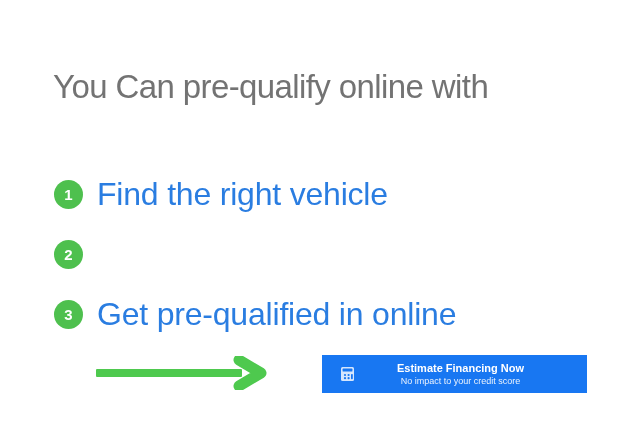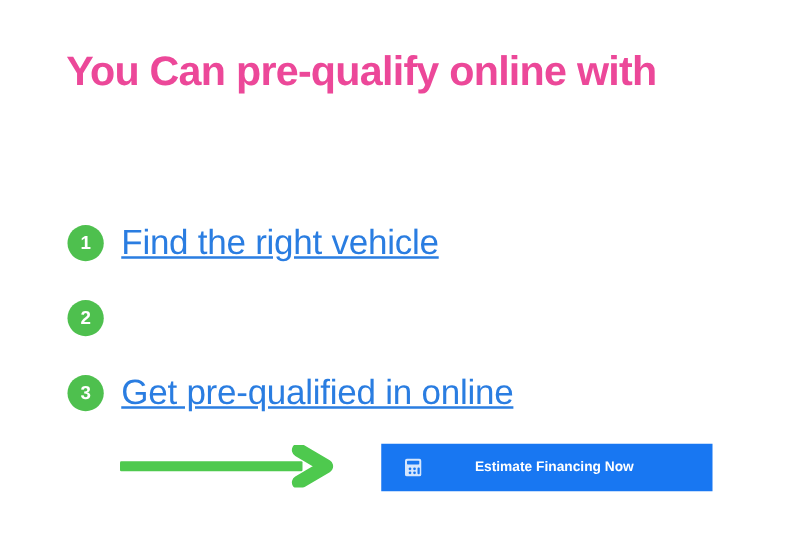--- a/index.html
+++ b/index.html
@@ -18,25 +18,25 @@
     position: relative;
     width: 640px;
     height: 428px;
     background: #ffffff;
   }
 
   
   .headline {
     position: absolute;
     left: 53px;
-    top: 34px;
+    top: 64px;
     width: 545px;
-    color: #ec4899;
+    color: #737373;
     font-size: 33px;
-    font-weight: bold;
+    font-weight: normal;
     line-height: 45px;
     letter-spacing: -0.6px;
   }
   .headline-line {
     display: block;
     white-space: nowrap;
   }
 
   
   .steps {
@@ -60,41 +60,40 @@
     font-size: 15px;
     font-weight: bold;
     display: flex;
     align-items: center;
     justify-content: center;
     line-height: 1;
   }
   .step-label {
     margin-left: 14px;
     color: #2a7de1;
-    font-size: 28px;
+    font-size: 32px;
     font-weight: normal;
     line-height: 1;
     letter-spacing: -0.2px;
     white-space: nowrap;
-    text-decoration: underline;
   }
 
   
   .arrow {
     position: absolute;
     left: 96px;
     top: 356px;
     width: 178px;
     height: 34px;
   }
 
   
   .cta-button {
     position: absolute;
-    left: 305px;
+    left: 322px;
     top: 355px;
     width: 265px;
     height: 38px;
     background: #1877f2;
     display: flex;
     align-items: center;
     border: none;
     padding: 0;
     cursor: pointer;
   }
@@ -171,16 +170,17 @@
         <rect x="2.6" y="2.6" width="9.8" height="3" rx="0.6" fill="#1877f2"></rect>
         <circle cx="5" cy="9" r="1.1" fill="#1877f2"></circle>
         <circle cx="8.6" cy="9" r="1.1" fill="#1877f2"></circle>
         <circle cx="5" cy="12.2" r="1.1" fill="#1877f2"></circle>
         <circle cx="8.6" cy="12.2" r="1.1" fill="#1877f2"></circle>
         <rect x="11" y="8" width="1.8" height="5.3" rx="0.7" fill="#1877f2"></rect>
       </svg>
     </div>
     <div class="cta-text">
       <div class="cta-title">Estimate Financing Now</div>
+      <div class="cta-sub">No impact to your credit score</div>
     </div>
   </div>
 
 </div>
 
 </body></html>

